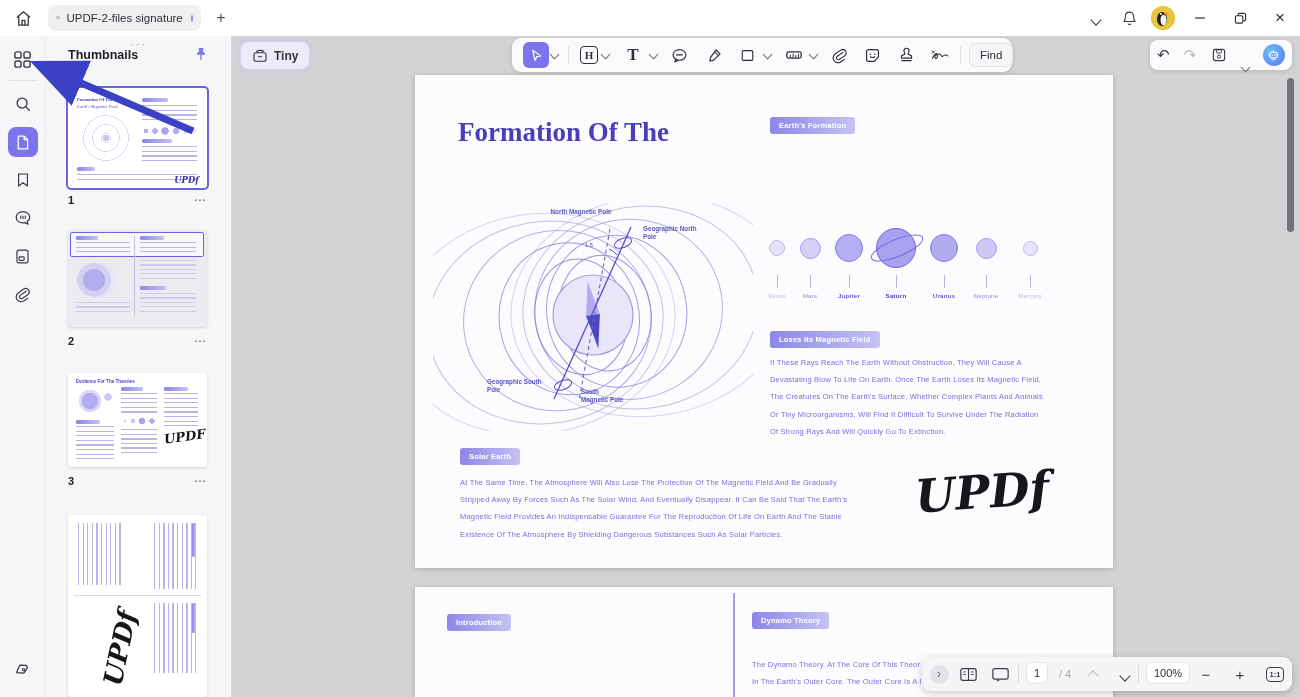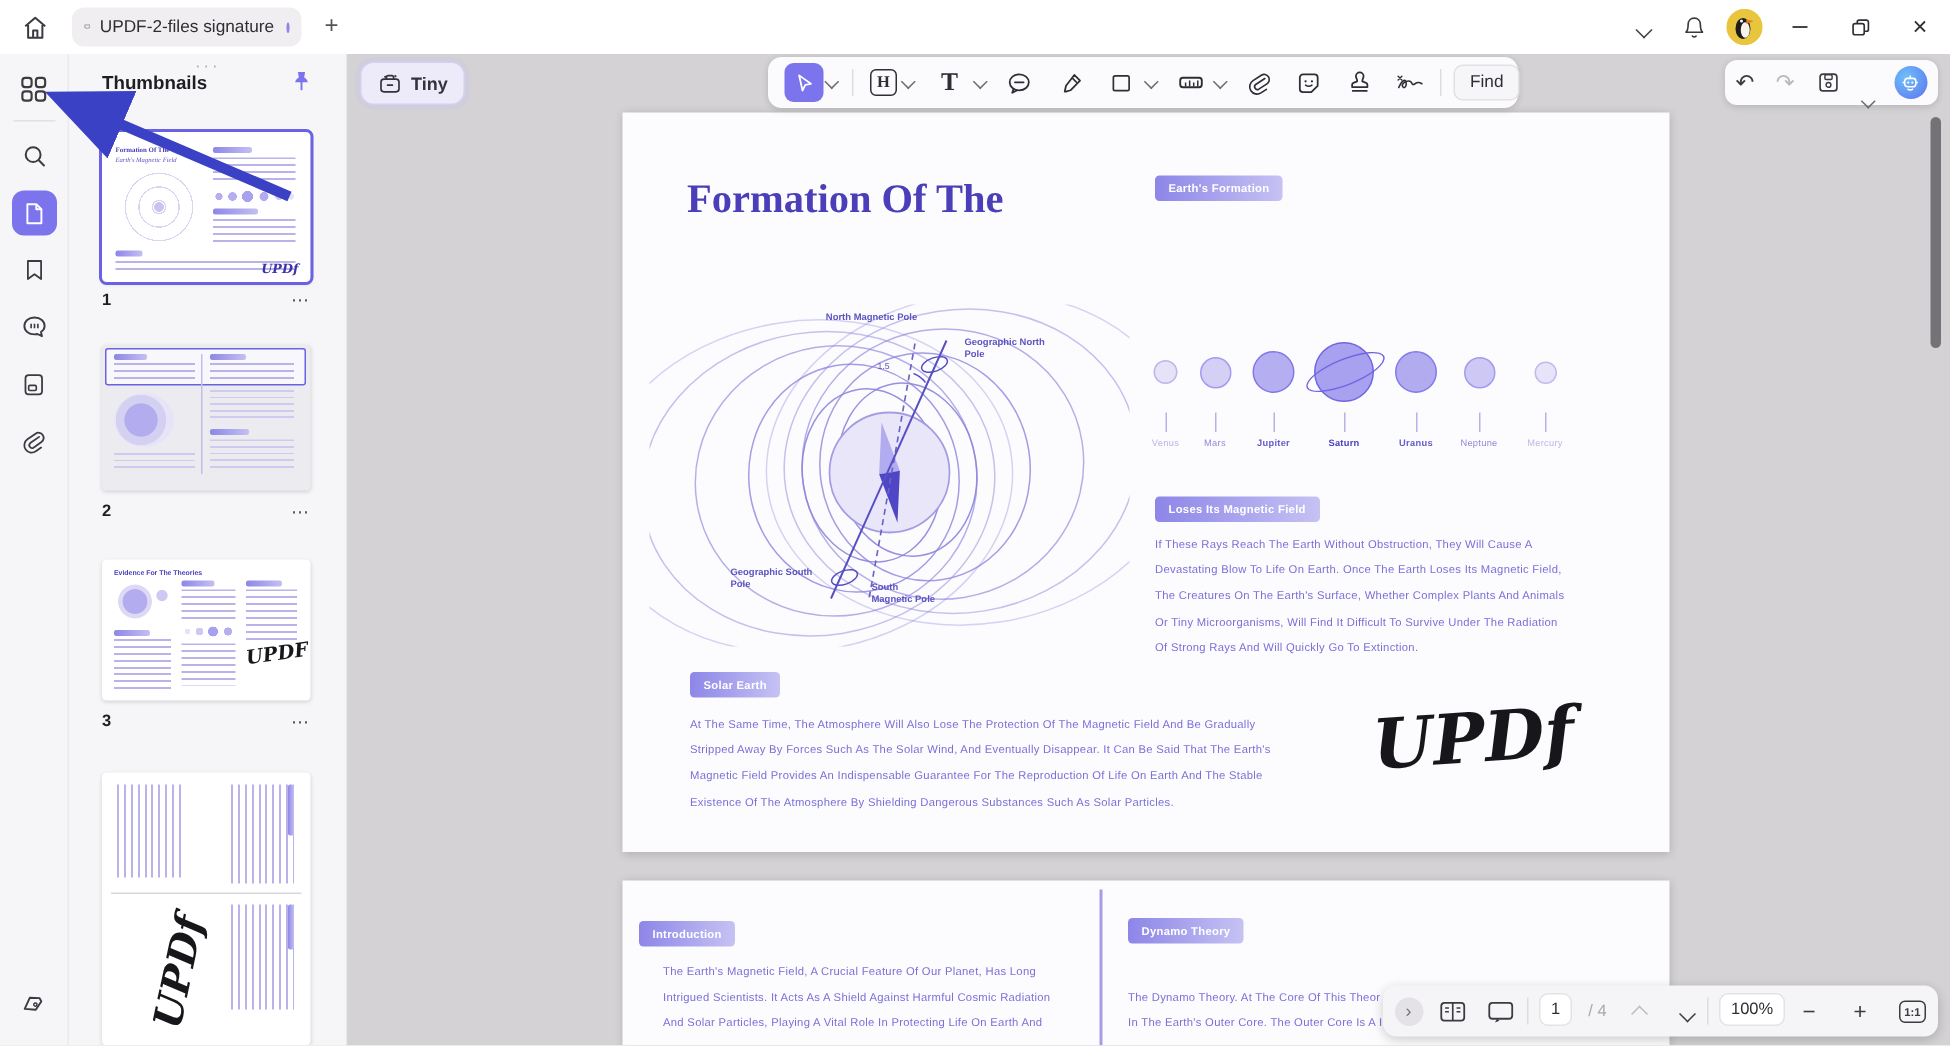--- a/index.html
+++ b/index.html
@@ -488,22 +488,21 @@
     <div class="badge" style="left:355px;top:256px">Loses Its Magnetic Field</div>
     <div class="dpara" style="left:355px;top:279px;width:276px">If These Rays Reach The Earth Without Obstruction, They Will Cause A Devastating Blow To Life On Earth. Once The Earth Loses Its Magnetic Field, The Creatures On The Earth's Surface, Whether Complex Plants And Animals Or Tiny Microorganisms, Will Find It Difficult To Survive Under The Radiation Of Strong Rays And Will Quickly Go To Extinction.</div>
 
     <div class="badge" style="left:45px;top:373px">Solar Earth</div>
     <div class="dpara" style="left:45px;top:399px;width:390px">At The Same Time, The Atmosphere Will Also Lose The Protection Of The Magnetic Field And Be Gradually Stripped Away By Forces Such As The Solar Wind, And Eventually Disappear. It Can Be Said That The Earth's Magnetic Field Provides An Indispensable Guarantee For The Reproduction Of Life On Earth And The Stable Existence Of The Atmosphere By Shielding Dangerous Substances Such As Solar Particles.</div>
 
     <div class="sig" style="left:500px;top:390px;font-size:46px">UPDf</div>
   </div>
 
   <div class="page" style="left:415px;top:587px;width:698px;height:110px">
-    <div class="badge" style="left:11px;top:27px">Introduction</div>
-    <div class="dpara" style="left:27px;top:52px;width:266px">The Earth's Magnetic Field, A Crucial Feature Of Our Planet, Has Long Intrigued Scientists. It Acts As A Shield Against Harmful Cosmic Radiation And Solar Particles, Playing A Vital Role In Protecting Life On Earth And</div>
+    <div class="badge" style="left:32px;top:27px">Introduction</div>
     <div class="vline" style="left:318px;top:6px;height:104px"></div>
     <div class="badge" style="left:337px;top:25px">Dynamo Theory</div>
     <div class="dpara" style="left:337px;top:69px;width:345px;white-space:nowrap;overflow:hidden">The Dynamo Theory. At The Core Of This Theor</div>
     <div class="dpara" style="left:337px;top:86px;width:345px;white-space:nowrap;overflow:hidden">In The Earth's Outer Core. The Outer Core Is A I</div>
   </div>
 
   <div class="scrollthumb"></div>
 
   <div class="bbar">
     <div class="bitem" style="left:6px;width:22px">

